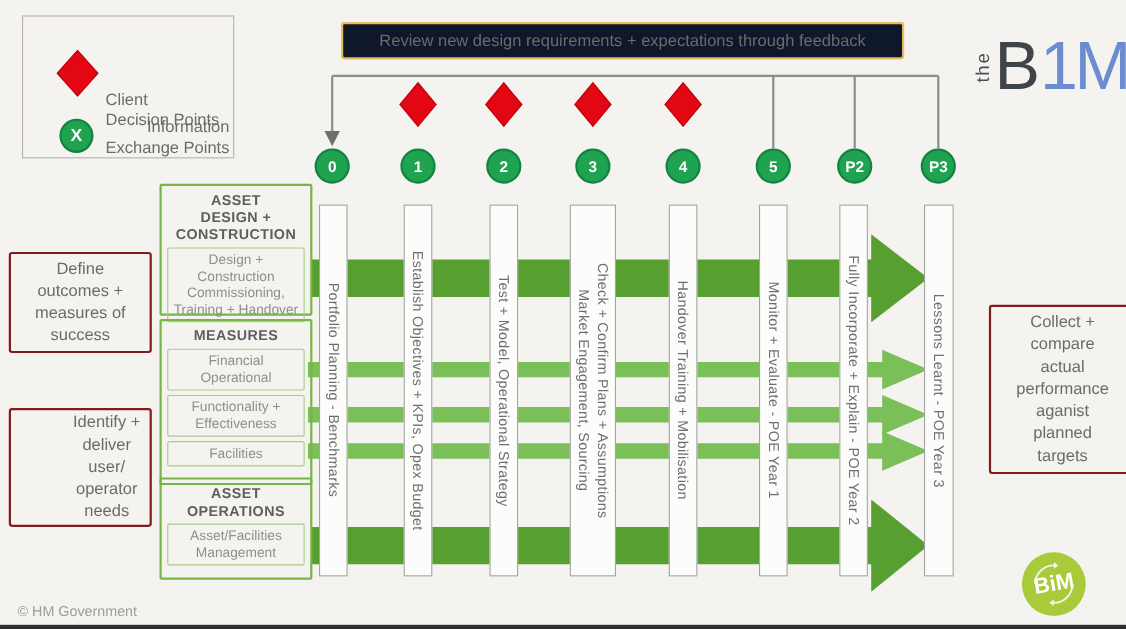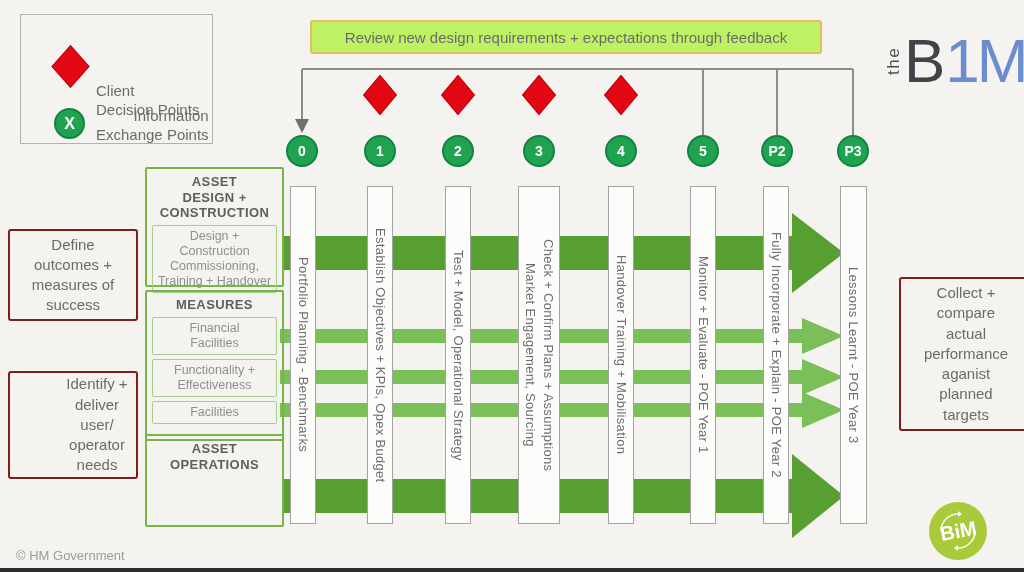--- a/index.html
+++ b/index.html
@@ -19,21 +19,21 @@
   .diamond-shape { position:absolute; background:#e30613; border:1px solid #c10511; }
   .legend-diamond { left:36px; top:38px; width:27px; height:27px;
                     transform:scaleY(1.12) rotate(45deg); }
   .legend-circle { position:absolute; left:33px; top:93px; width:31px; height:31px;
                    border-radius:50%; background:#1fa350; border:2px solid #128342;
                    display:flex; align-items:center; justify-content:center;
                    color:#fff; font-weight:bold; font-size:16px; }
 
   
   .banner { position:absolute; left:310px; top:20px; width:512px; height:34px;
-            border:2px solid #e5bc5e; border-radius:3px; background:#bef264;
+            border:2px solid #e5bc5e; border-radius:3px; background:#0f172a;
             display:flex; align-items:center; justify-content:center;
             font-size:15px; color:#6b6b6b; z-index:3; }
 
   
   .node { position:absolute; top:135px; width:32px; height:32px; border-radius:50%;
           background:#1fa350; border:2px solid #128342; color:#fff; font-weight:bold;
           font-size:14px; display:flex; align-items:center; justify-content:center; z-index:2; }
   .n0{left:286px;} .n1{left:364px;} .n2{left:442px;} .n3{left:523px;}
   .n4{left:605px;} .n5{left:687px;} .n6{left:761px;} .n7{left:837px;}
   .decision { width:24px; height:24px; transform:scaleY(1.2) rotate(45deg); z-index:2; }
@@ -161,28 +161,30 @@
 DESIGN +
 CONSTRUCTION</div>
     <div class="panel-item">Design +
 Construction
 Commissioning,
 Training + Handover</div>
   </div>
   <div class="panel panel-b">
     <div class="panel-title">MEASURES</div>
     <div class="panel-item">Financial
-Facilities</div>
+Operational</div>
     <div class="panel-item">Functionality +
 Effectiveness</div>
     <div class="panel-item">Facilities</div>
   </div>
   <div class="panel panel-c">
     <div class="panel-title">ASSET
 OPERATIONS</div>
+    <div class="panel-item">Asset/Facilities
+Management</div>
   </div>
 
   <div class="bar b0">Portfolio Planning - Benchmarks</div>
   <div class="bar b1">Establish Objectives + KPIs, Opex Budget</div>
   <div class="bar b2">Test + Model, Operational Strategy</div>
   <div class="bar b3">Check + Confirm Plans + Assumptions
 Market Engagement, Sourcing</div>
   <div class="bar b4">Handover Training + Mobilisation</div>
   <div class="bar b5">Monitor + Evaluate - POE Year 1</div>
   <div class="bar b6">Fully Incorporate + Explain - POE Year 2</div>

